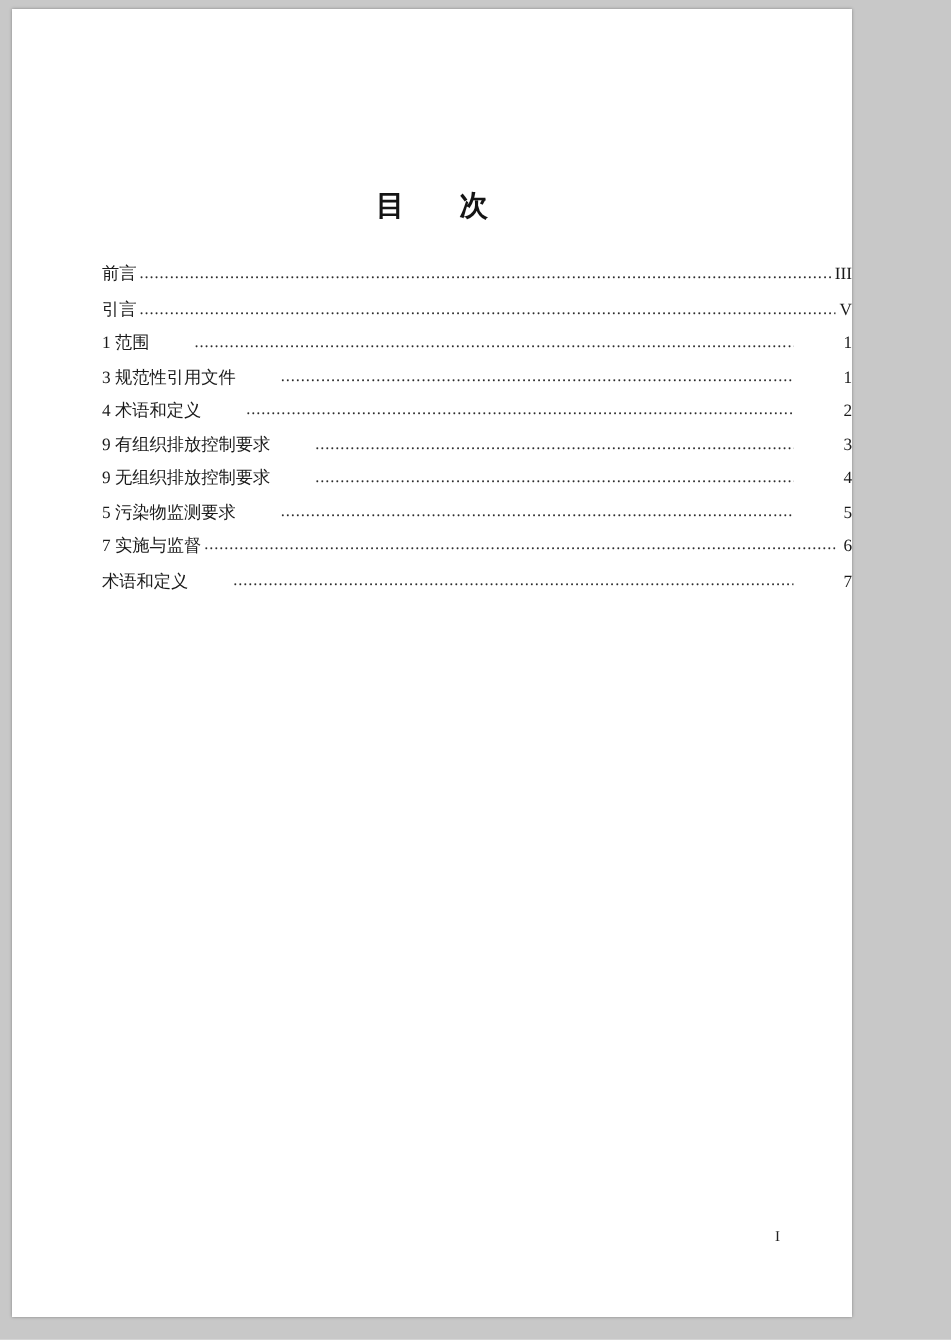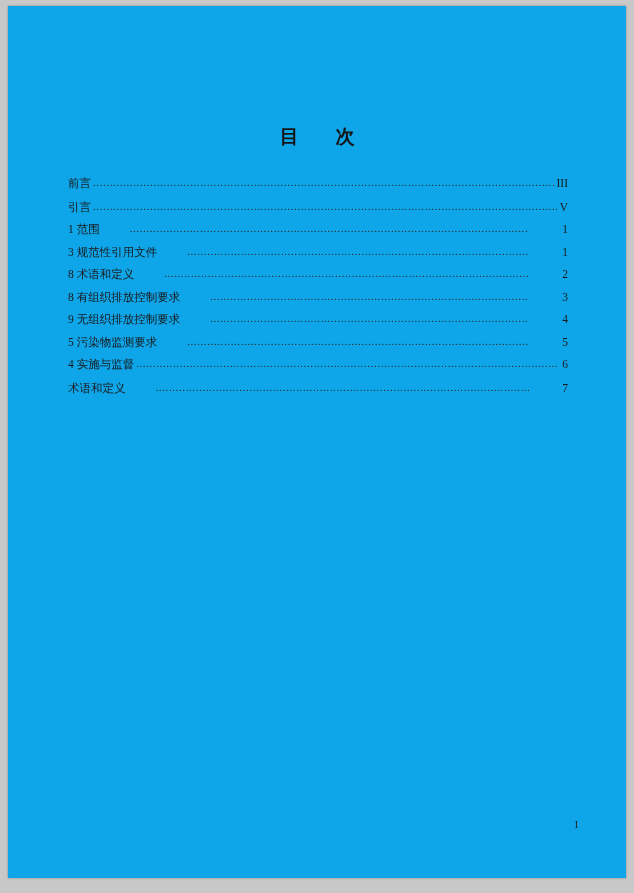--- a/index.html
+++ b/index.html
@@ -10,23 +10,23 @@
   body {
     width: 634px;
     height: 893px;
     overflow: hidden;
     font-family: "Liberation Serif", serif;
   }
   .page {
     position: absolute;
     left: 8px;
     top: 6px;
-    width: 618px;
+    width: 560px;
     height: 872px;
-    background: #0ea5e9;
+    background: #ffffff;
     box-shadow: 0 0 2px rgba(0,0,0,0.35);
   }
   .page-inner {
     position: relative;
     width: 100%;
     height: 100%;
   }
   .toc-title {
     position: absolute;
     top: 118px;
@@ -108,41 +108,41 @@
           <span class="label">1  范围</span>
           <span class="dots">........................................................................................................................................................................</span>
           <span class="page-no">1</span>
         </div>
         <div class="toc-row gap-3">
           <span class="label">3  规范性引用文件</span>
           <span class="dots">........................................................................................................................................................................</span>
           <span class="page-no">1</span>
         </div>
         <div class="toc-row gap-3">
-          <span class="label">8  术语和定义</span>
+          <span class="label">4  术语和定义</span>
           <span class="dots">........................................................................................................................................................................</span>
           <span class="page-no">2</span>
         </div>
         <div class="toc-row gap-3">
-          <span class="label">8  有组织排放控制要求</span>
+          <span class="label">9  有组织排放控制要求</span>
           <span class="dots">........................................................................................................................................................................</span>
           <span class="page-no">3</span>
         </div>
         <div class="toc-row gap-3">
           <span class="label">9  无组织排放控制要求</span>
           <span class="dots">........................................................................................................................................................................</span>
           <span class="page-no">4</span>
         </div>
         <div class="toc-row gap-3">
           <span class="label">5  污染物监测要求</span>
           <span class="dots">........................................................................................................................................................................</span>
           <span class="page-no">5</span>
         </div>
         <div class="toc-row gap-1">
-          <span class="label">4  实施与监督</span>
+          <span class="label">7  实施与监督</span>
           <span class="dots">........................................................................................................................................................................</span>
           <span class="page-no">6</span>
         </div>
         <div class="toc-row gap-3">
           <span class="label">术语和定义</span>
           <span class="dots">........................................................................................................................................................................</span>
           <span class="page-no">7</span>
         </div>
       </div>
 

